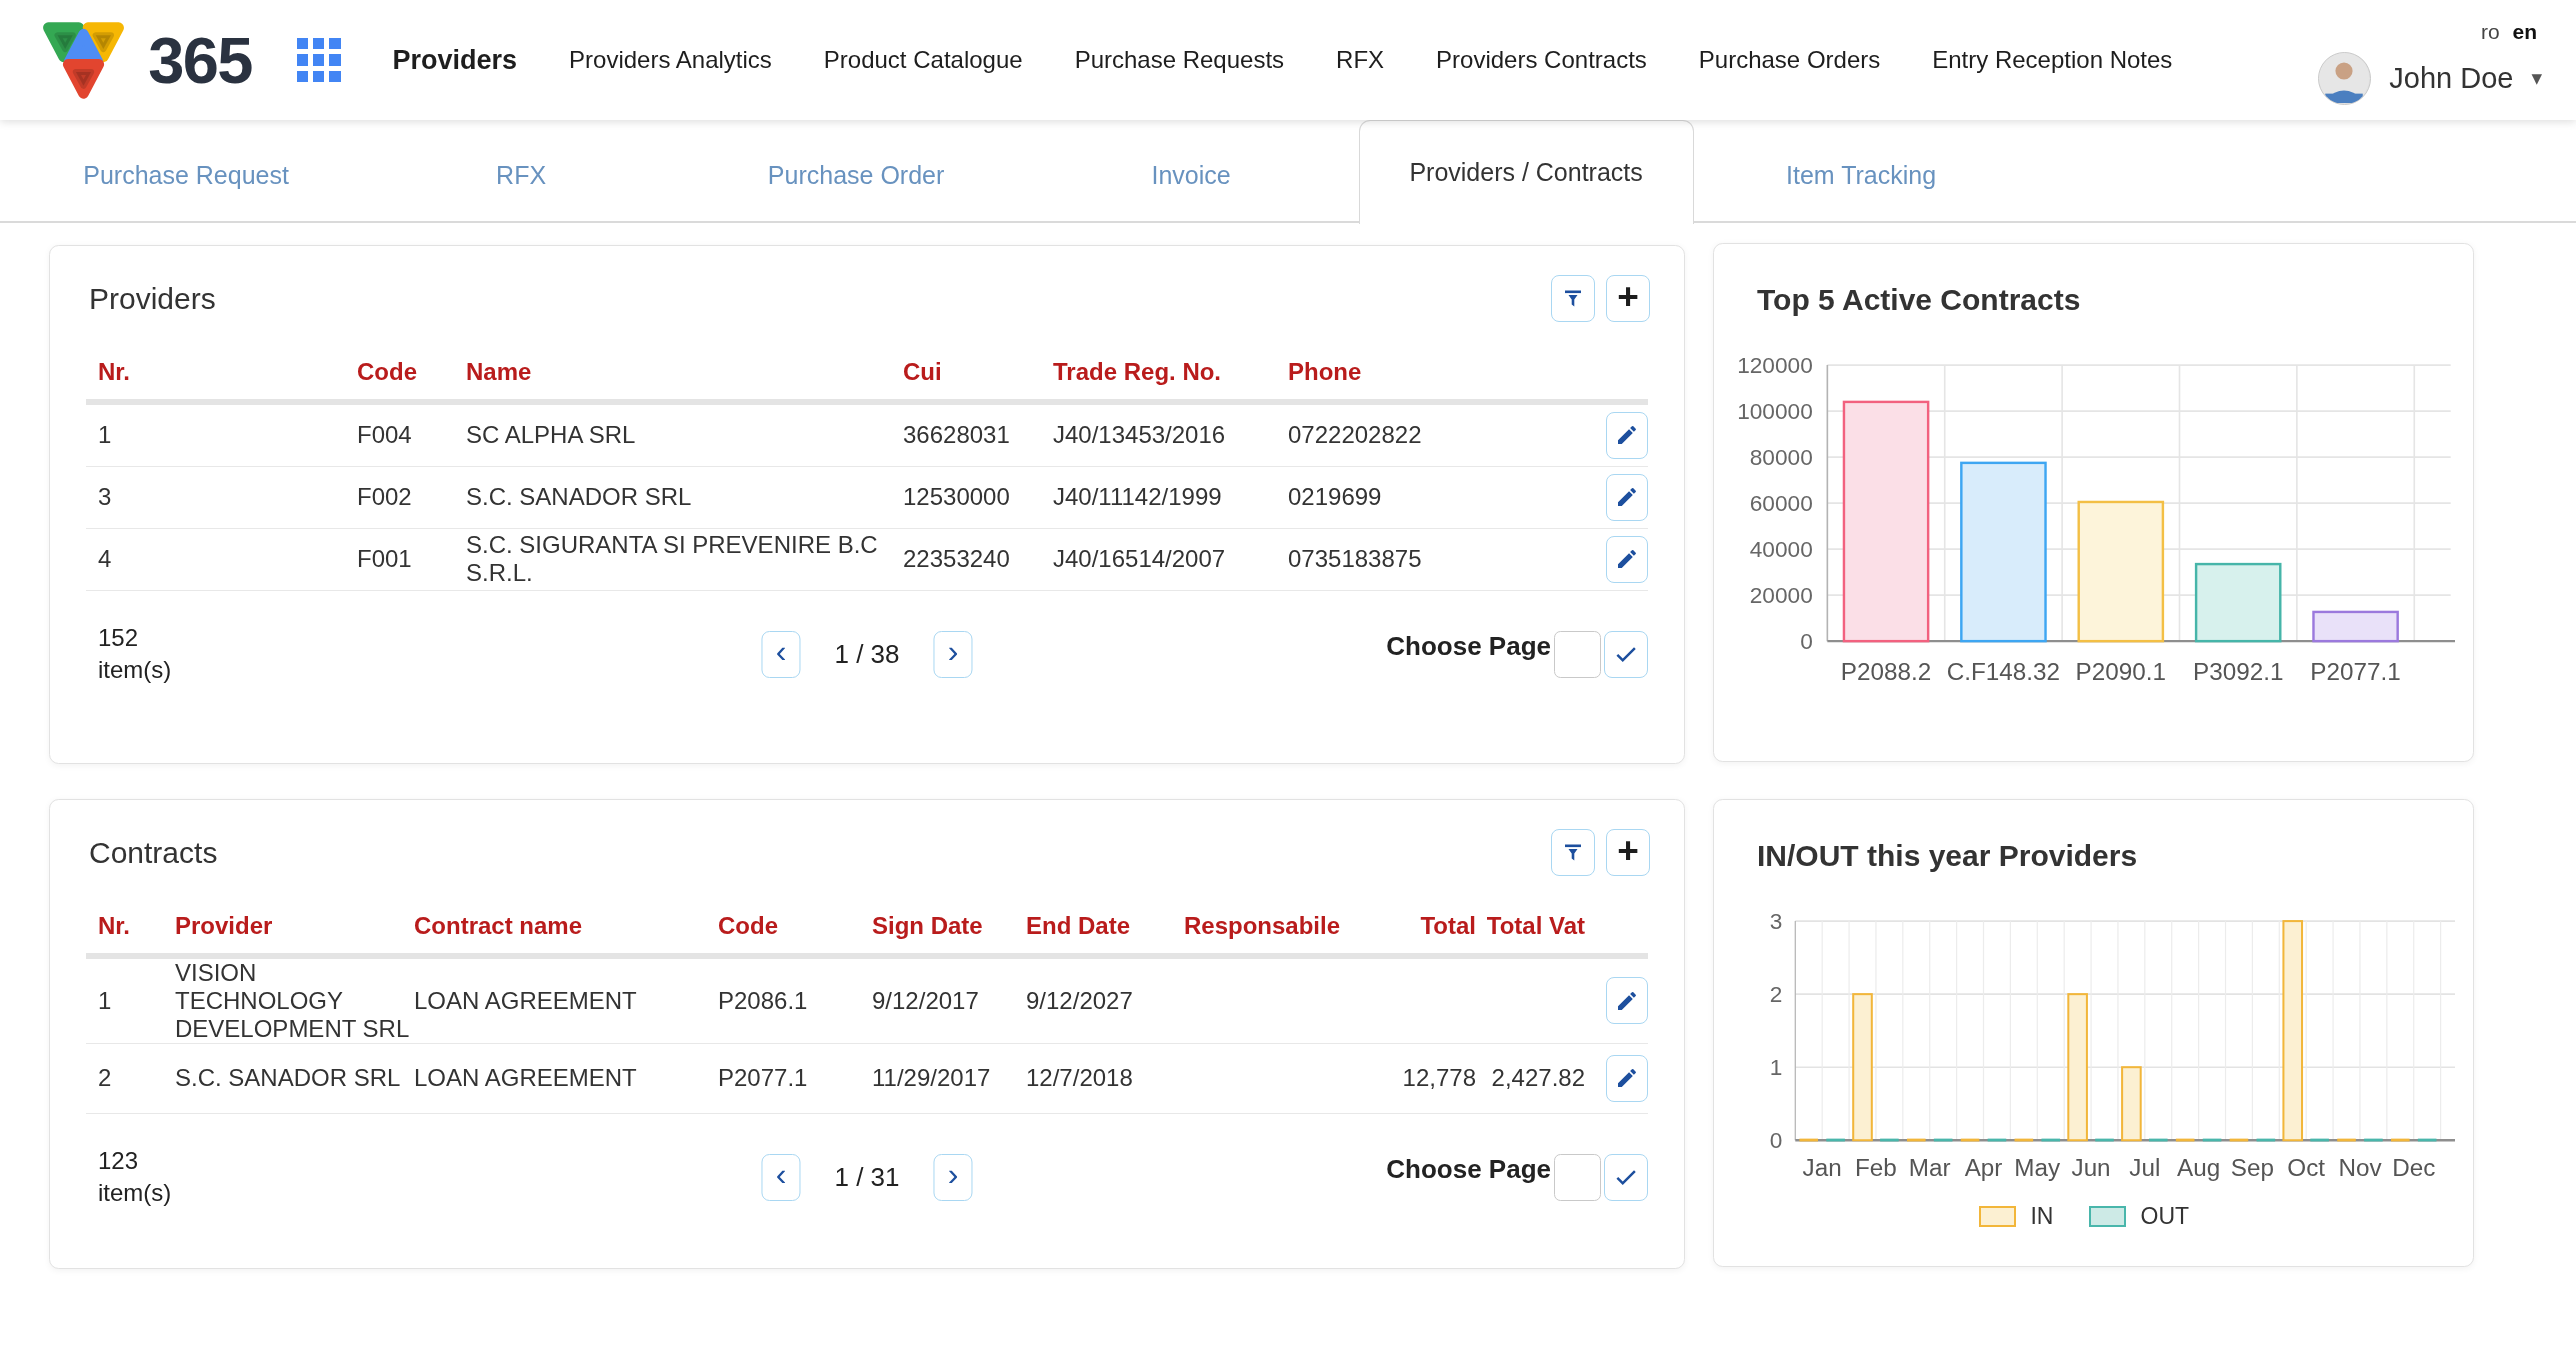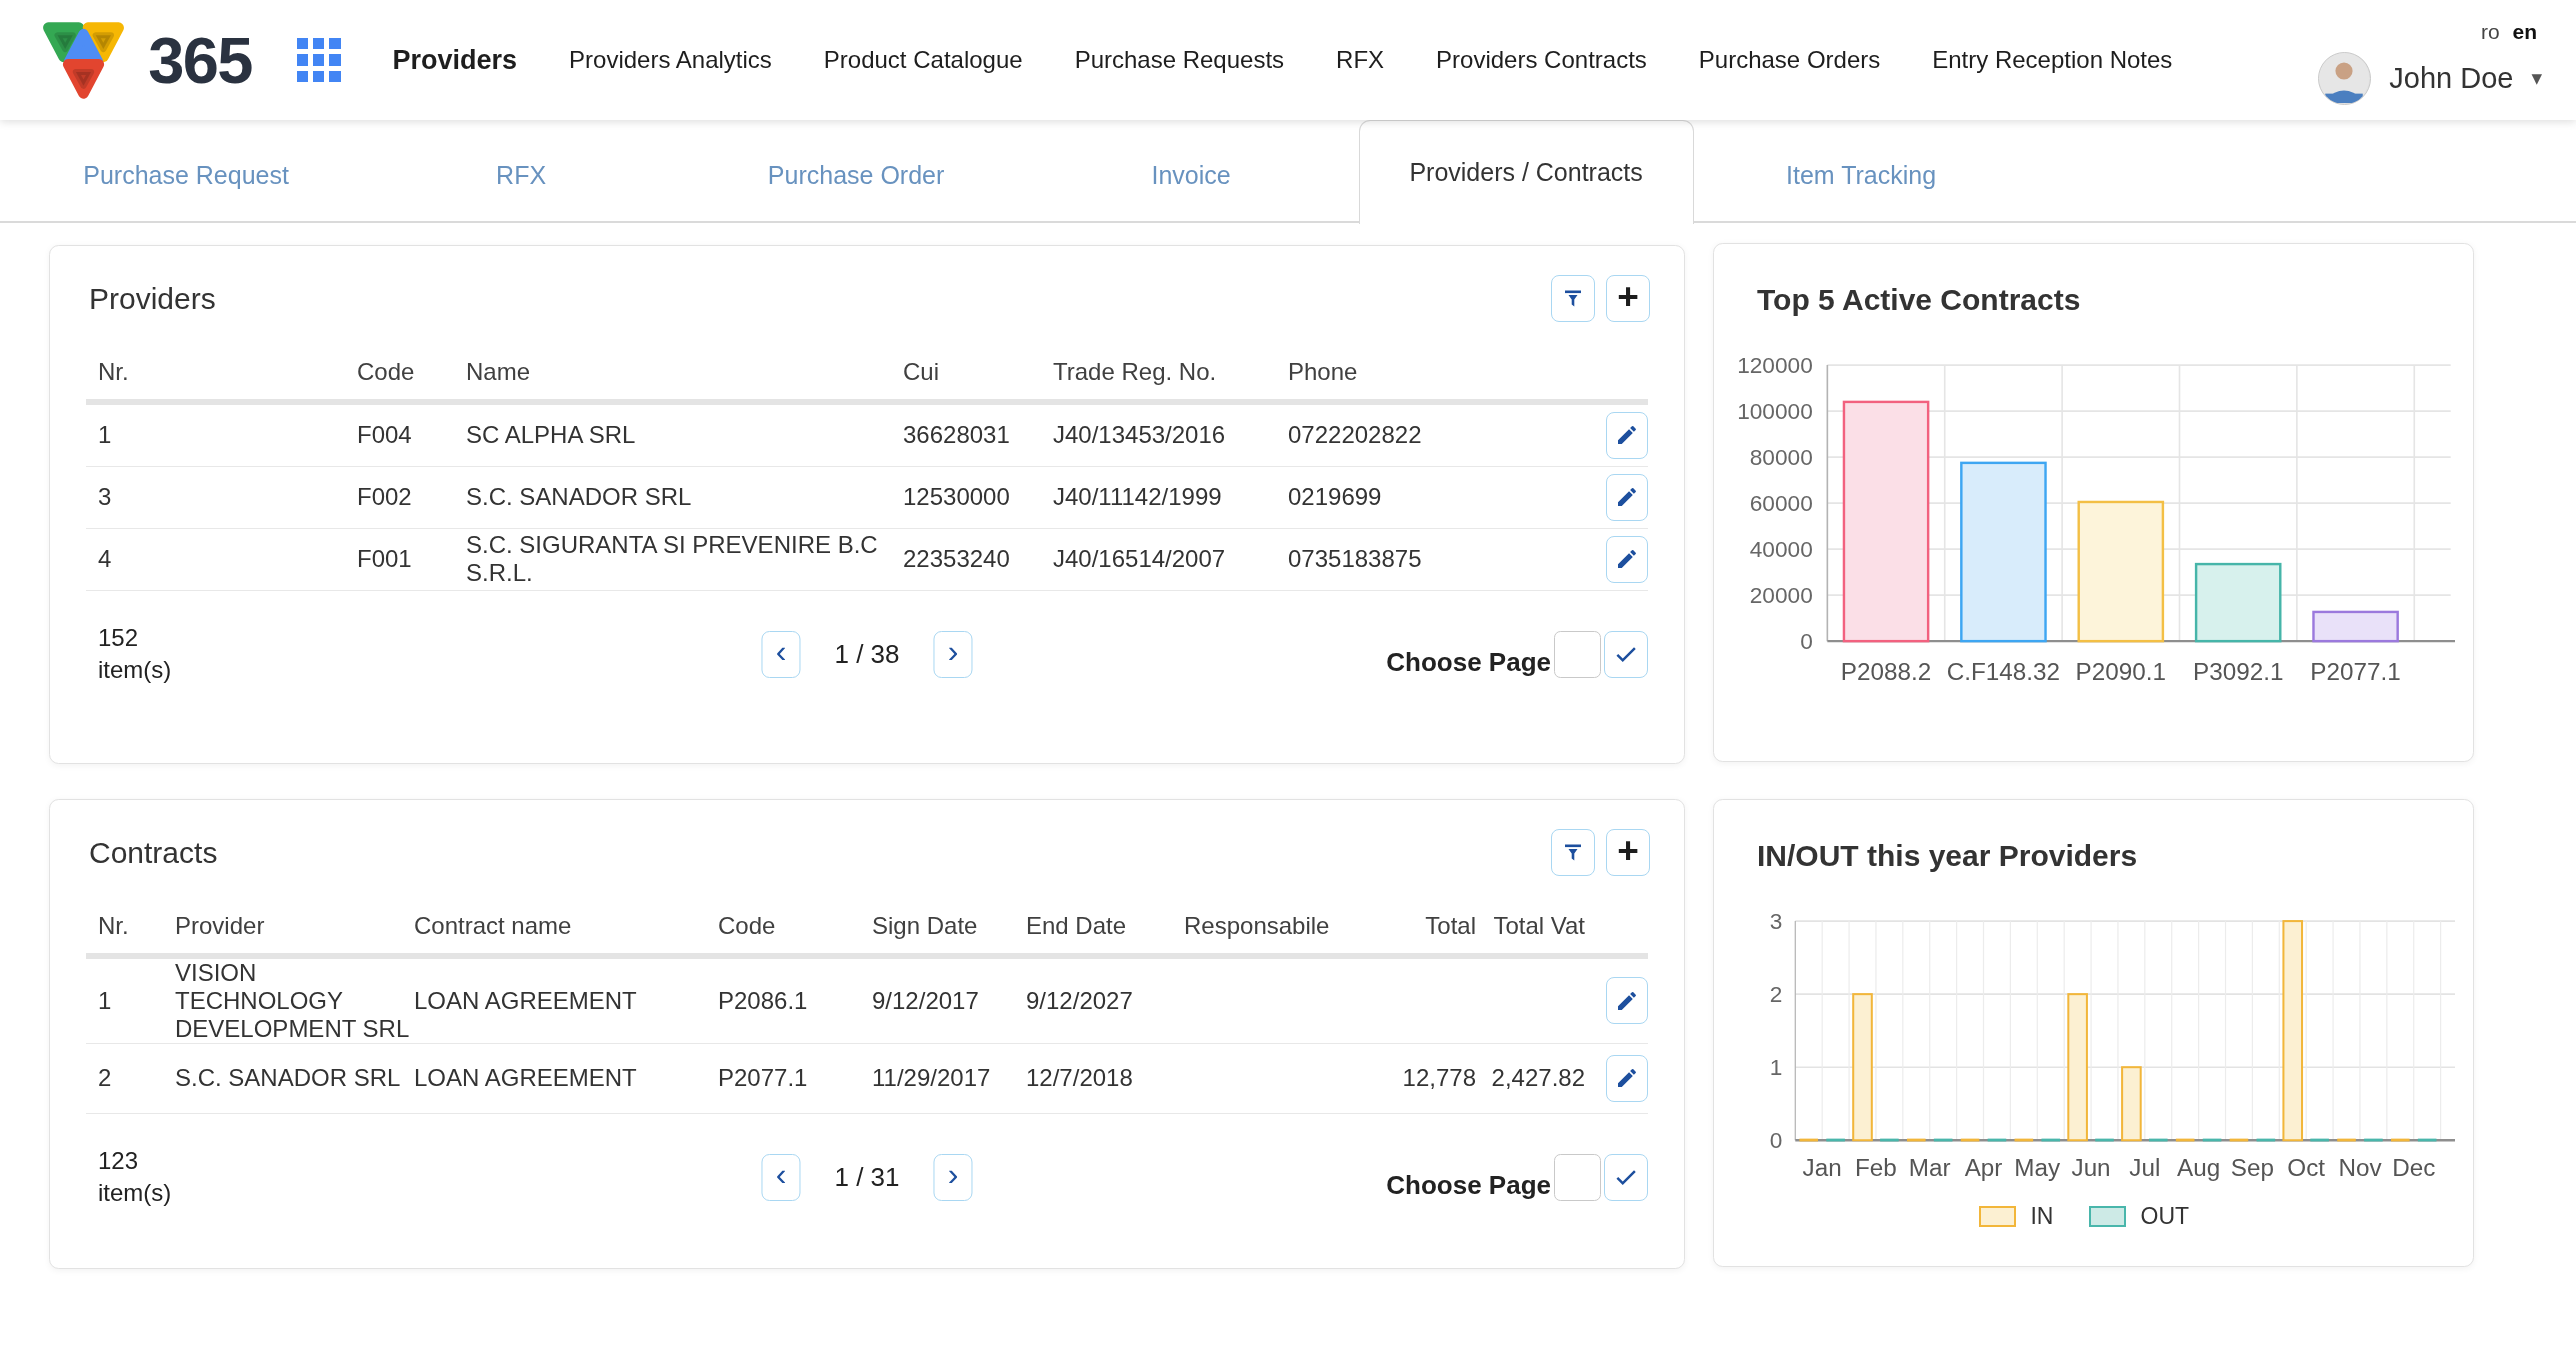--- a/index.html
+++ b/index.html
@@ -45,42 +45,42 @@
 
   .panel-head { display:flex; align-items:center; padding:29px 34px 0 39px; }
   .panel-title { font-size:30px; font-weight:500; color:#333; }
   .head-actions { margin-left:auto; display:flex; gap:11.3px; }
   .icon-btn { width:44px; height:47px; background:#fff; border:1.6px solid #a9d7f2; border-radius:8px;
               display:flex; align-items:center; justify-content:center; cursor:pointer; }
   .icon-btn .plus-glyph { font-size:37px; font-weight:600; color:#1d1d1d; line-height:1; margin-top:-3.2px; }
 
   
   .tbl { padding:0 36px; margin-top:36px; }
-  .t-head { display:grid; align-items:end; font-weight:400; font-size:24px; color:#404040; padding-left:12px; }
+  .t-head { display:grid; align-items:end; font-weight:700; font-size:24px; color:#b91c1c; padding-left:12px; }
   .t-band { height:5.7px; background:#e4e4e4; margin-top:13px; }
   .t-row { display:grid; align-items:center; font-size:24px; color:#333;
            border-bottom:1.6px solid #e8e8e8; padding-left:12px; }
   .prov-grid { grid-template-columns:259px 109px 437px 150px 235px 219px 1fr; }
   .ctr-grid  { grid-template-columns:77px 239px 304px 154px 154px 158px 130px 162px 109px 1fr; }
   .prov-grid .t-row, .t-row.prov-grid { min-height:62px; }
   .ctr-grid.t-row { min-height:70px; }
   .cell-right { text-align:right; }
   .cell-action { justify-self:end; }
   .edit-btn { width:42px; height:47px; background:#fff; border:1.6px solid #a9d7f2; border-radius:8px;
               display:flex; align-items:center; justify-content:center; cursor:pointer; }
 
   
   .pagination { position:relative; display:flex; align-items:center; margin-top:27px; padding:0 36px; height:73px; }
   .items-count { font-size:24px; line-height:32px; color:#222; padding-left:12px; }
   .pager-center { position:absolute; left:50%; transform:translateX(-50%); display:flex; align-items:center; gap:34px; }
   .pg-btn { width:39px; height:47px; background:#fff; border:1.6px solid #a9d7f2; border-radius:8px;
             display:flex; align-items:center; justify-content:center; cursor:pointer; }
   .pg-btn span { font-size:32px; color:#1d4f9e; margin-top:-4.9px; }
   .page-indicator { font-size:26px; color:#222; }
-  .pager-right { margin-left:auto; display:flex; align-items:flex-end; gap:3px; }
+  .pager-right { margin-left:auto; display:flex; align-items:flex-start; gap:3px; }
   .choose-label { font-size:26px; font-weight:600; color:#222; }
   .page-input { width:47px; height:47px; border:1.6px solid #c9c9c9; border-radius:6.5px; font-size:24px; text-align:center; outline:none; }
 
   
   .chart-title { position:absolute; left:43px; top:39px; font-size:30px; font-weight:600; color:#333; }
   .chart-box { position:absolute; left:20px; top:113px; }
   .legend { display:flex; align-items:center; justify-content:center; gap:14.6px; margin-top:8px; }
   .legend .sw { width:37px; height:21px; display:inline-block; }
   .legend .lg-label { font-size:23px; color:#333; margin-right:21px; }
 </style>

